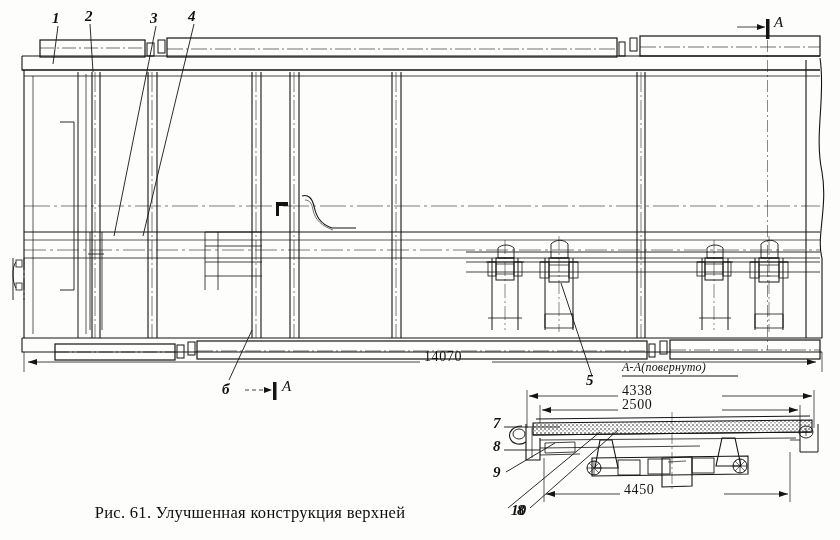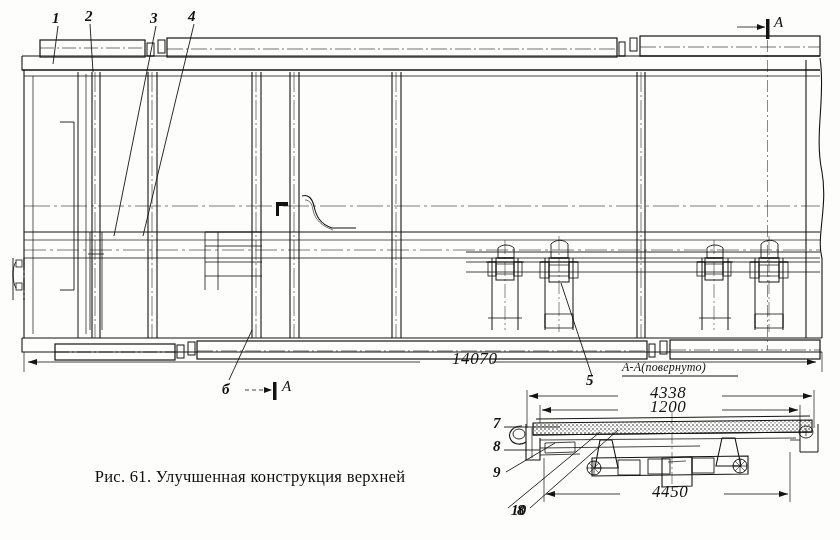--- a/index.html
+++ b/index.html
@@ -30,25 +30,23 @@
   }
   
   .callout {
     font-style: italic;
     font-size: 15px;
     font-weight: 600;
     letter-spacing: 0.2px;
     color: #101010;
   }
   .dim {
-    font-style: italic;
-    font-size: 17px;
+    font-size: 14px;
     letter-spacing: 0.6px;
     color: #141414;
-    margin-left: 28px;
   }
   .sectmark {
     font-style: italic;
     font-size: 15px;
     color: #111;
   }
   .sectlabel {
     font-style: italic;
     font-size: 12px;
     color: #111;
@@ -61,20 +59,21 @@
     width: 452px;
     text-align: center;
     font-family: "Liberation Serif", serif;
     font-size: 16.5px;
     line-height: 21px;
     color: #0d0d0d;
     letter-spacing: 0.3px;
   }
   #caption .cap-line {
     display: block;
+    margin-top: 36px;
   }
 </style>
 </head>
 <body>
 
 <div id="page">
 
   <svg id="figure-svg" viewBox="0 0 840 540">
     <defs>
       <pattern id="deckHatch" width="5" height="5" patternUnits="userSpaceOnUse" patternTransform="rotate(45)">
@@ -402,20 +401,20 @@
   <div class="lbl callout" style="left:517px; top:502px;">8</div>
 
   <div class="lbl sectmark" style="left:774px; top:14px;">А</div>
   <div class="lbl sectmark" style="left:282px; top:378px;">А</div>
 
   <div class="lbl dim" style="left:424px; top:349px;">14070</div>
 
   <div class="lbl sectlabel" style="left:622px; top:360px;">А-А(повернуто)</div>
 
   <div class="lbl dim" style="left:622px; top:383px;">4338</div>
-  <div class="lbl dim" style="left:622px; top:397px;">1200</div>
+  <div class="lbl dim" style="left:622px; top:397px;">2500</div>
   <div class="lbl dim" style="left:624px; top:482px;">4450</div>
 
   <div id="caption">
     <span class="cap-line">Рис. 61. Улучшенная конструкция верхней</span>
   </div>
 
 </div>
 
 </body></html>

